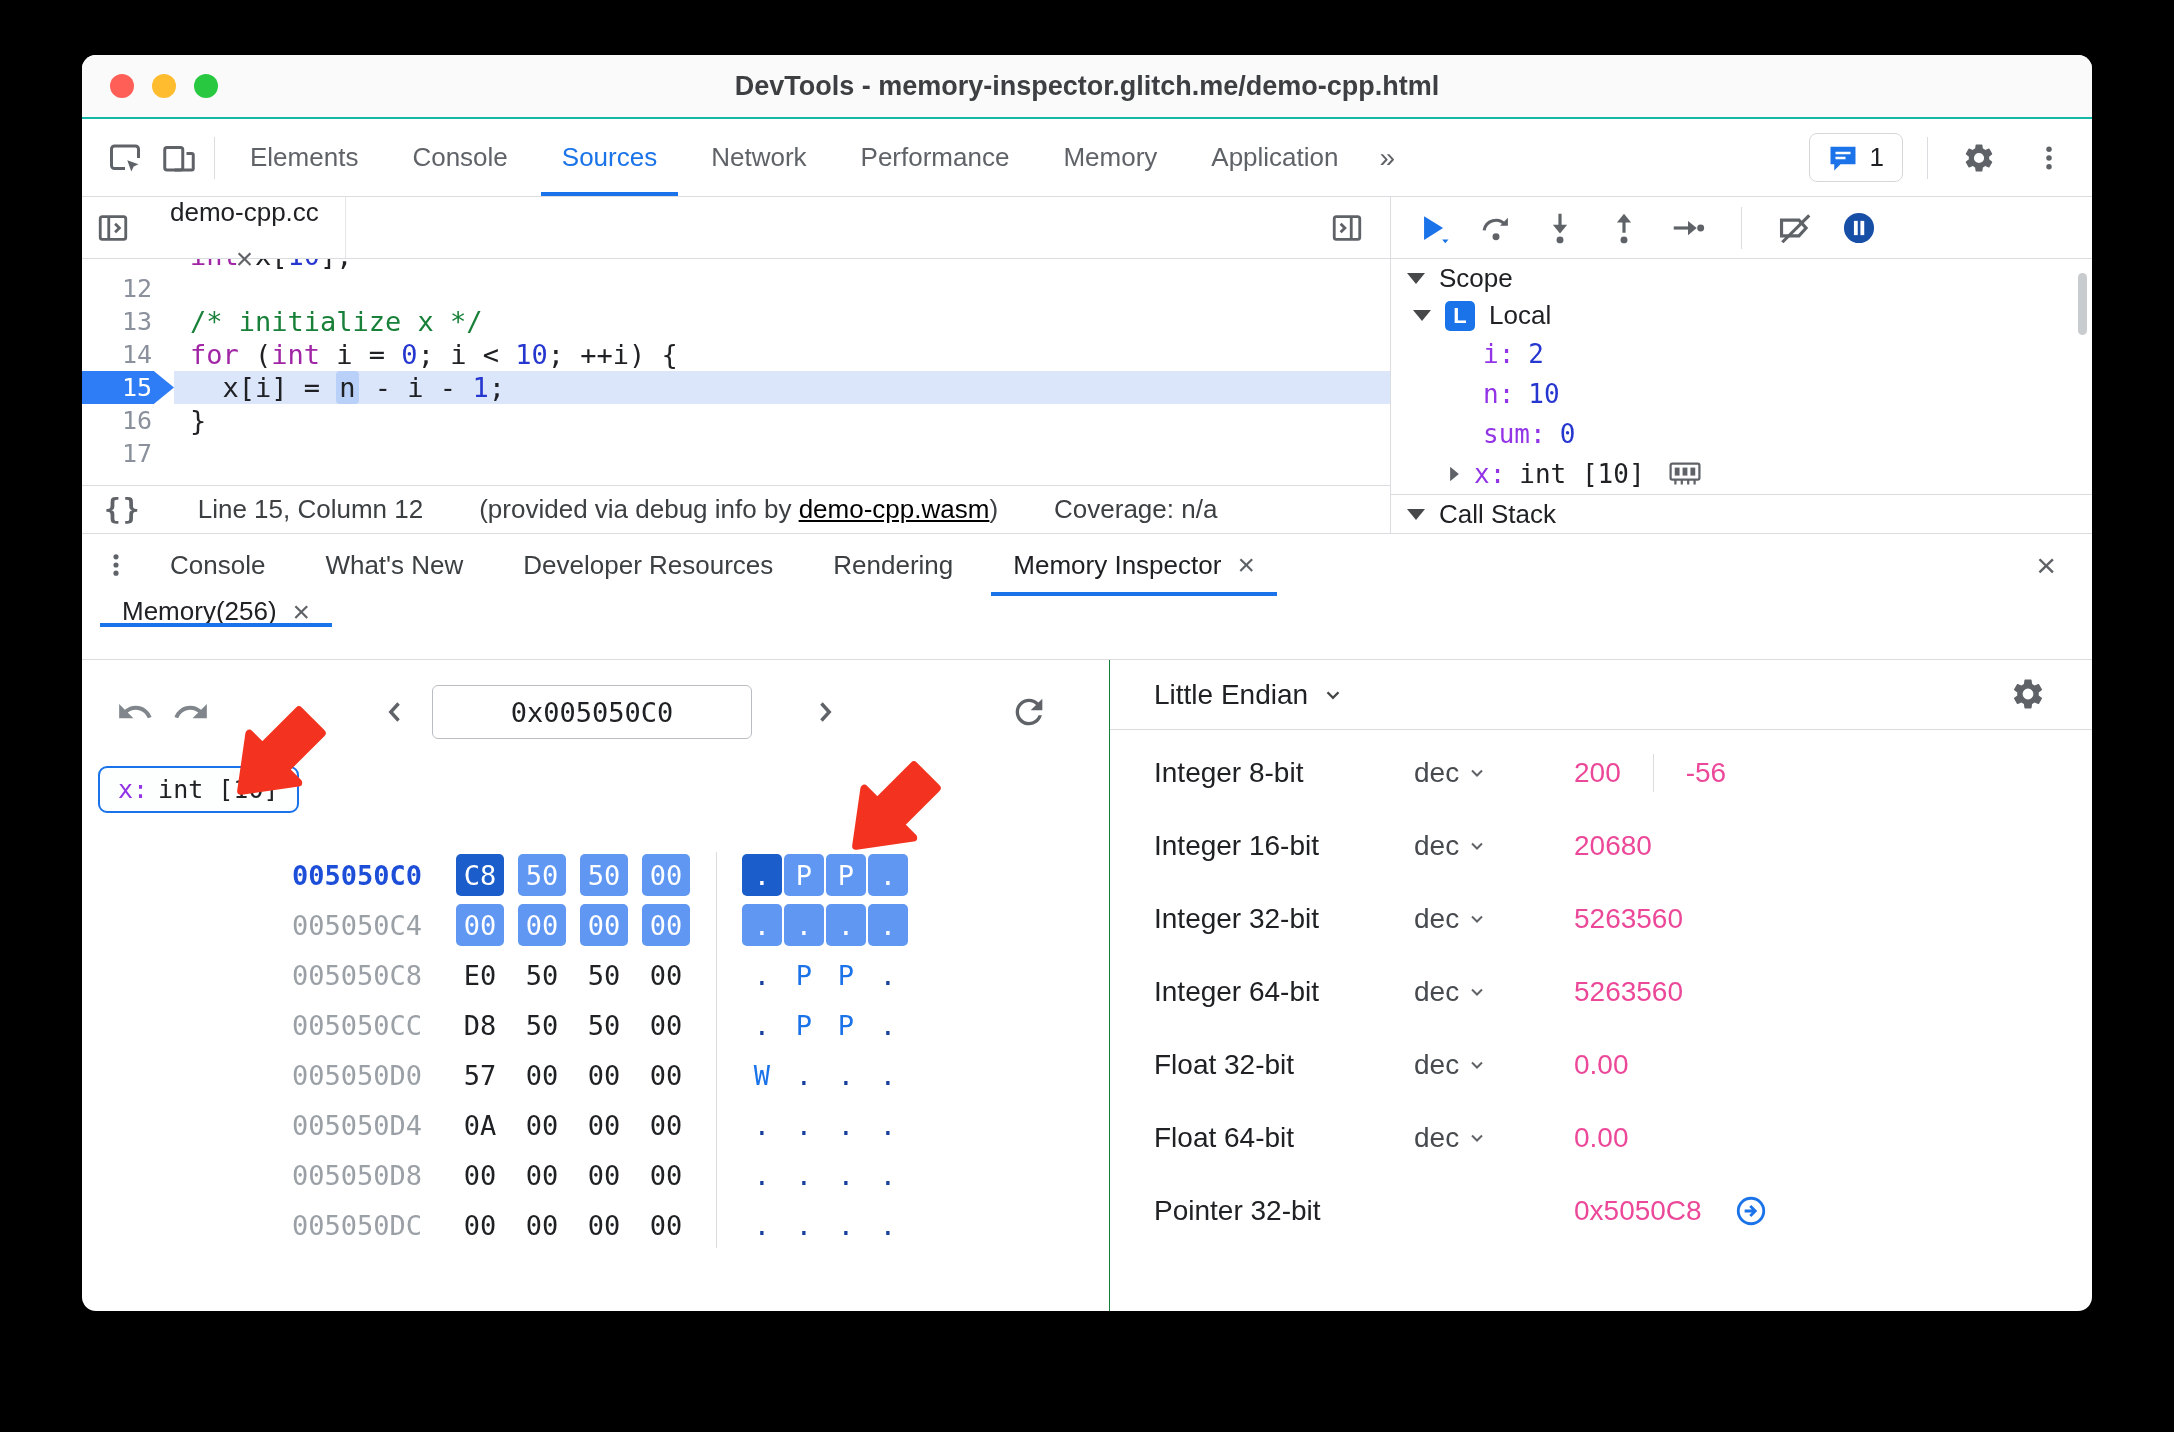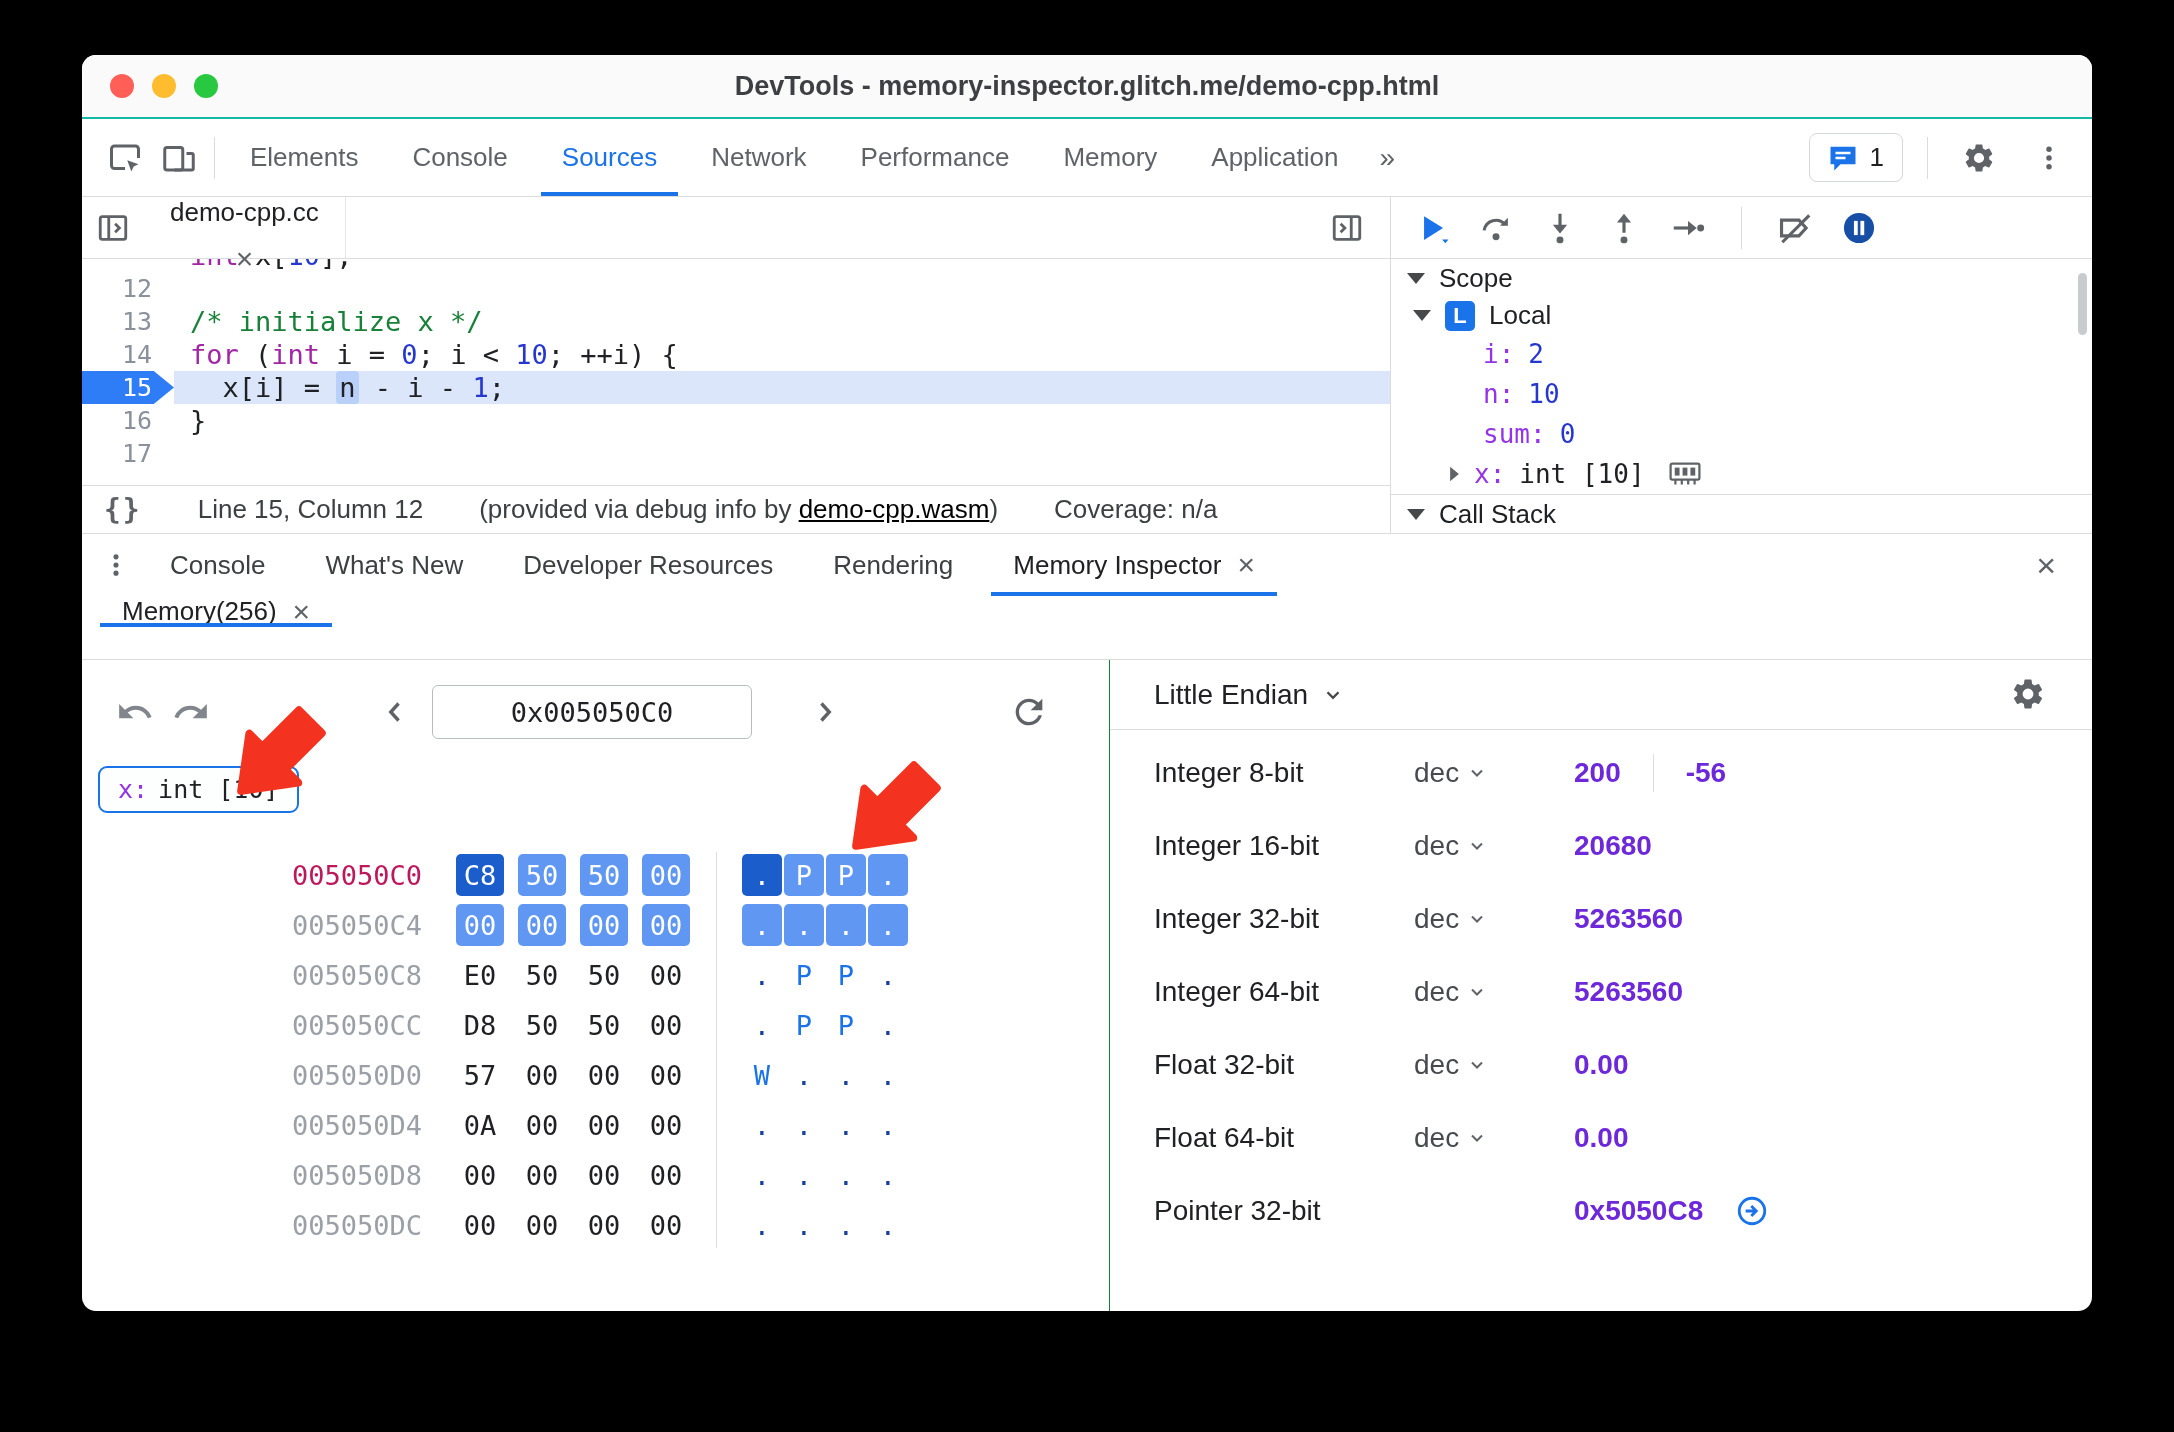--- a/index.html
+++ b/index.html
@@ -88,40 +88,40 @@
   .nav-chev.right { margin-left:50px; }
   .mem-refresh { margin-left:auto; margin-right:26px; width:40px; height:40px; color:#5f6368; }
   .chip-row { margin-top:22px; padding-left:16px; height:54px; display:flex; align-items:center; }
   .mem-chip { display:inline-flex; align-items:center; gap:10px; border:2px solid var(--accent,#1a73e8); border-radius:9px;
     padding:7px 18px; font-family:"DejaVu Sans Mono",monospace; font-size:25px; background:#fdfefe; }
   .chip-name { color:#9334e6; } .chip-type { color:#202124; }
   .hex-table { margin-top:34px; position:relative; }
   .ascii-divider { position:absolute; left:634px; top:2px; width:1px; height:396px; background:#dadce0; }
   .hex-row { height:50px; display:flex; align-items:center; }
   .hex-addr { width:340px; flex:none; text-align:right; font-family:"DejaVu Sans Mono",monospace; font-size:27px; color:#9aa0a6; }
-  .hex-addr.addr-active { color:#be185d; font-weight:normal; }
+  .hex-addr.addr-active { color:#1d4ed8; font-weight:bold; }
   .byte-group { margin-left:34px; display:flex; gap:14px; }
   .byte-cell { width:48px; height:42px; display:flex; align-items:center; justify-content:center;
     font-family:"DejaVu Sans Mono",monospace; font-size:27px; color:#202124; border-radius:5px; }
   .ascii-group { margin-left:52px; display:flex; gap:2px; }
   .ascii-cell { width:40px; height:42px; display:flex; align-items:center; justify-content:center;
     font-family:"DejaVu Sans Mono",monospace; font-size:27px; border-radius:5px; }
   .ascii-cell.dotc { color:#17409c; } .ascii-cell.charc { color:#1a73e8; }
   .hl1 { background:var(--hl-light,#5f97f3); color:#fff !important; }
   .hl2 { background:var(--hl-dark,#1a5dcb); color:#fff !important; }
   .red-arrow { position:absolute; color:var(--arrow,#f3331f); }
   
   .value-pane { flex:1; display:flex; flex-direction:column; min-width:0; }
   .endian-header { height:70px; flex:none; border-bottom:1px solid #dadce0; display:flex; align-items:center; gap:14px; padding:0 44px; font-size:28px; color:#202124; }
   .endian-gear { margin-left:auto; width:38px; height:38px; color:#5f6368; }
   .interp-rows { padding-top:6px; }
   .interp-row { height:73px; display:flex; align-items:center; padding:0 44px; }
   .interp-label { width:260px; flex:none; font-size:28px; color:#202124; }
   .interp-mode { width:160px; flex:none; display:flex; align-items:center; gap:8px; font-size:28px; color:#474b4f; }
-  .interp-values { display:flex; align-items:center; gap:32px; font-size:28px; color:#6d28d9;font-weight:bold; }
+  .interp-values { display:flex; align-items:center; gap:32px; font-size:28px; color:#ec4899; }
   .val-divider { width:1px; height:38px; background:#dadce0; }
 </style>
 </head>
 <body>
 
 <div class="window">
 
   <div class="titlebar">
     <div class="traffic">
       <span class="light red"></span>

